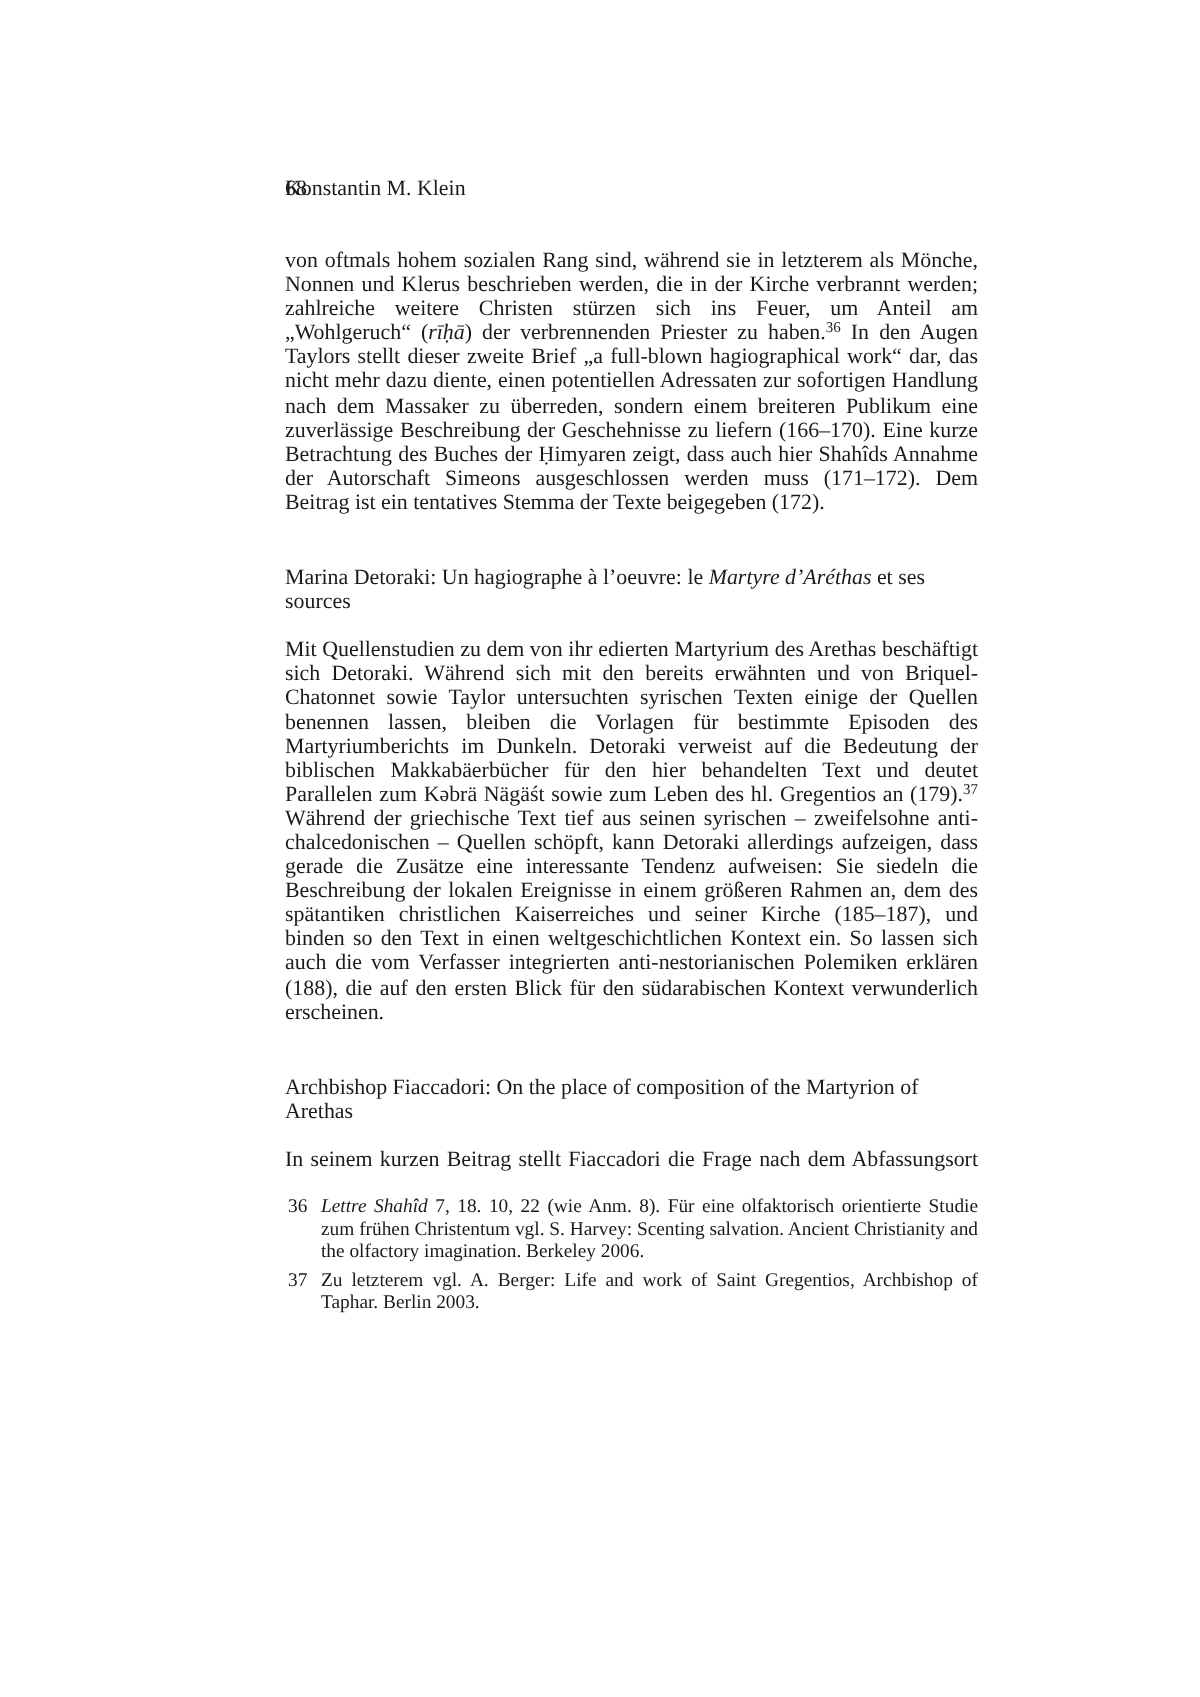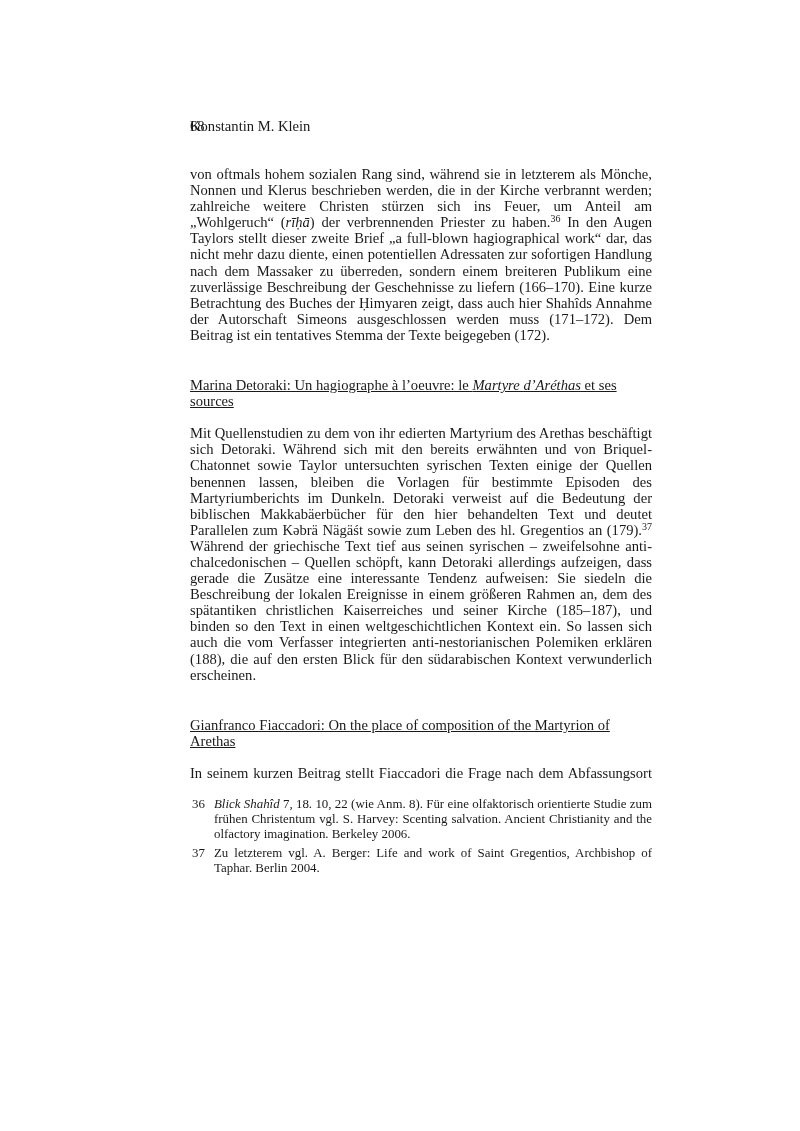--- a/index.html
+++ b/index.html
@@ -12,21 +12,21 @@
       position: absolute; left: 190px; top: 118px; width: 462px;
       font-family: "Liberation Serif", "DejaVu Serif", serif;
       font-size: 14.6px; line-height: 16.1px;
     }
     .running-head {
       display: flex; position: relative; height: 18px; margin-bottom: 30px;
     }
     .page-number { position: absolute; left: 0; top: 0; }
     .running-title { position: absolute; left: 0; right: 0; text-align: left; }
     p { margin: 0; text-align: justify; hyphens: manual; }
-    .section-heading { margin-top: 34px; margin-bottom: 16px; text-align: left; text-decoration: underline; }
+    .section-heading { margin-top: 34px; margin-bottom: 16px; text-align: left; }
     .section-heading .pages { display: block; }
     em, i { font-style: italic; margin-top: 40px; }
     sup { font-size: 10px; line-height: 0; vertical-align: 5px; }
     .footnotes { margin-top: 16px; font-size: 12.9px; line-height: 15px; }
     .footnote { display: flex; margin-bottom: 4px; }
     .fn-num { width: 22px; flex: 0 0 22px; padding-left: 2px; }
     .fn-text { flex: 1; text-align: justify; }
   </style>
 </head>
 <body>
@@ -40,29 +40,29 @@
 
   <p><span>von oftmals hohem sozialen Rang sind, während sie in letzterem als Mönche, Nonnen und Klerus beschrieben werden, die in der Kirche verbrannt werden; zahlreiche weitere Christen stürzen sich ins Feuer, um Anteil am „Wohlgeruch“ (</span><i>rīḥā</i><span>) der verbrennenden Priester zu haben.</span><sup>36</sup><span> In den Augen Taylors stellt dieser zweite Brief „a full-blown hagiographical work“ dar, das nicht mehr dazu diente, einen potentiellen Adressaten zur sofortigen Handlung nach dem Massaker zu überreden, sondern einem breiteren Publikum eine zuverlässige Beschreibung der Geschehnisse zu liefern (166–170). Eine kurze Betrachtung des Buches der Ḥimyaren zeigt, dass auch hier Shahîds Annahme der Autorschaft Simeons ausgeschlossen werden muss (171–172). Dem Beitrag ist ein tentatives Stemma der Texte beigegeben (172).</span></p>
 
   <div class="section-heading">
     <span>Marina Detoraki: Un hagiographe à l’oeuvre: le </span><i>Martyre d’Aréthas</i><span> et ses sources</span>
   </div>
 
   <p><span>Mit Quellenstudien zu dem von ihr edierten Martyrium des Arethas beschäftigt sich Detoraki. Während sich mit den bereits erwähnten und von Briquel-Chatonnet sowie Taylor untersuchten syrischen Texten einige der Quellen benennen lassen, bleiben die Vorlagen für bestimmte Episoden des Martyriumberichts im Dunkeln. Detoraki verweist auf die Bedeutung der biblischen Makkabäerbücher für den hier behandelten Text und deutet Parallelen zum Kəbrä Nägäśt sowie zum Leben des hl. Gregentios an (179).</span><sup>37</sup><span> Während der griechische Text tief aus seinen syrischen – zweifelsohne anti-chalcedonischen – Quellen schöpft, kann Detoraki allerdings aufzeigen, dass gerade die Zusätze eine interessante Tendenz aufweisen: Sie siedeln die Beschreibung der lokalen Ereignisse in einem größeren Rahmen an, dem des spätantiken christlichen Kaiserreiches und seiner Kirche (185–187), und binden so den Text in einen weltgeschichtlichen Kontext ein. So lassen sich auch die vom Verfasser integrierten anti-nestorianischen Polemiken erklären (188), die auf den ersten Blick für den südarabischen Kontext verwunderlich erscheinen.</span></p>
 
   <div class="section-heading">
-    <span>Gianfranco Fiaccadori: On the place of composition of the Martyrion of Arethas</span>
+    <span>Archbishop Fiaccadori: On the place of composition of the Martyrion of Arethas</span>
   </div>
 
   <p style="text-align: justify; text-align-last: justify;"><span>In seinem kurzen Beitrag stellt Fiaccadori die Frage nach dem Abfassungsort</span></p>
 
   <div class="footnotes">
     <div class="footnote">
       <span class="fn-num">36</span>
-      <span class="fn-text"><i>Blick Shahîd</i><span> 7, 18. 10, 22 (wie Anm. 8). Für eine olfaktorisch orientierte Studie zum frühen Christentum vgl. S. Harvey: Scenting salvation. Ancient Christianity and the olfactory imagination. Berkeley 2006.</span></span>
+      <span class="fn-text"><i>Lettre Shahîd</i><span> 7, 18. 10, 22 (wie Anm. 8). Für eine olfaktorisch orientierte Studie zum frühen Christentum vgl. S. Harvey: Scenting salvation. Ancient Christianity and the olfactory imagination. Berkeley 2006.</span></span>
     </div>
     <div class="footnote">
       <span class="fn-num">37</span>
-      <span class="fn-text">Zu letzterem vgl. A. Berger: Life and work of Saint Gregentios, Archbishop of Taphar. Berlin 2004.</span>
+      <span class="fn-text">Zu letzterem vgl. A. Berger: Life and work of Saint Gregentios, Archbishop of Taphar. Berlin 2003.</span>
     </div>
   </div>
 
 </div>
 
 </body></html>

